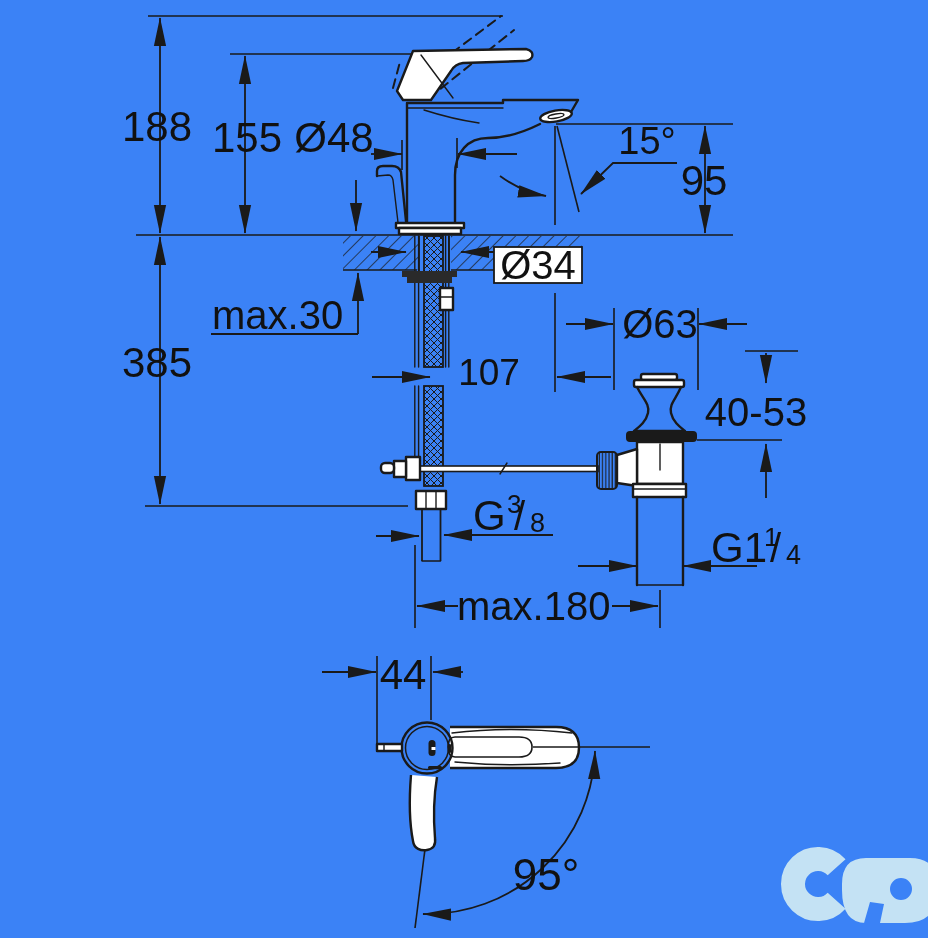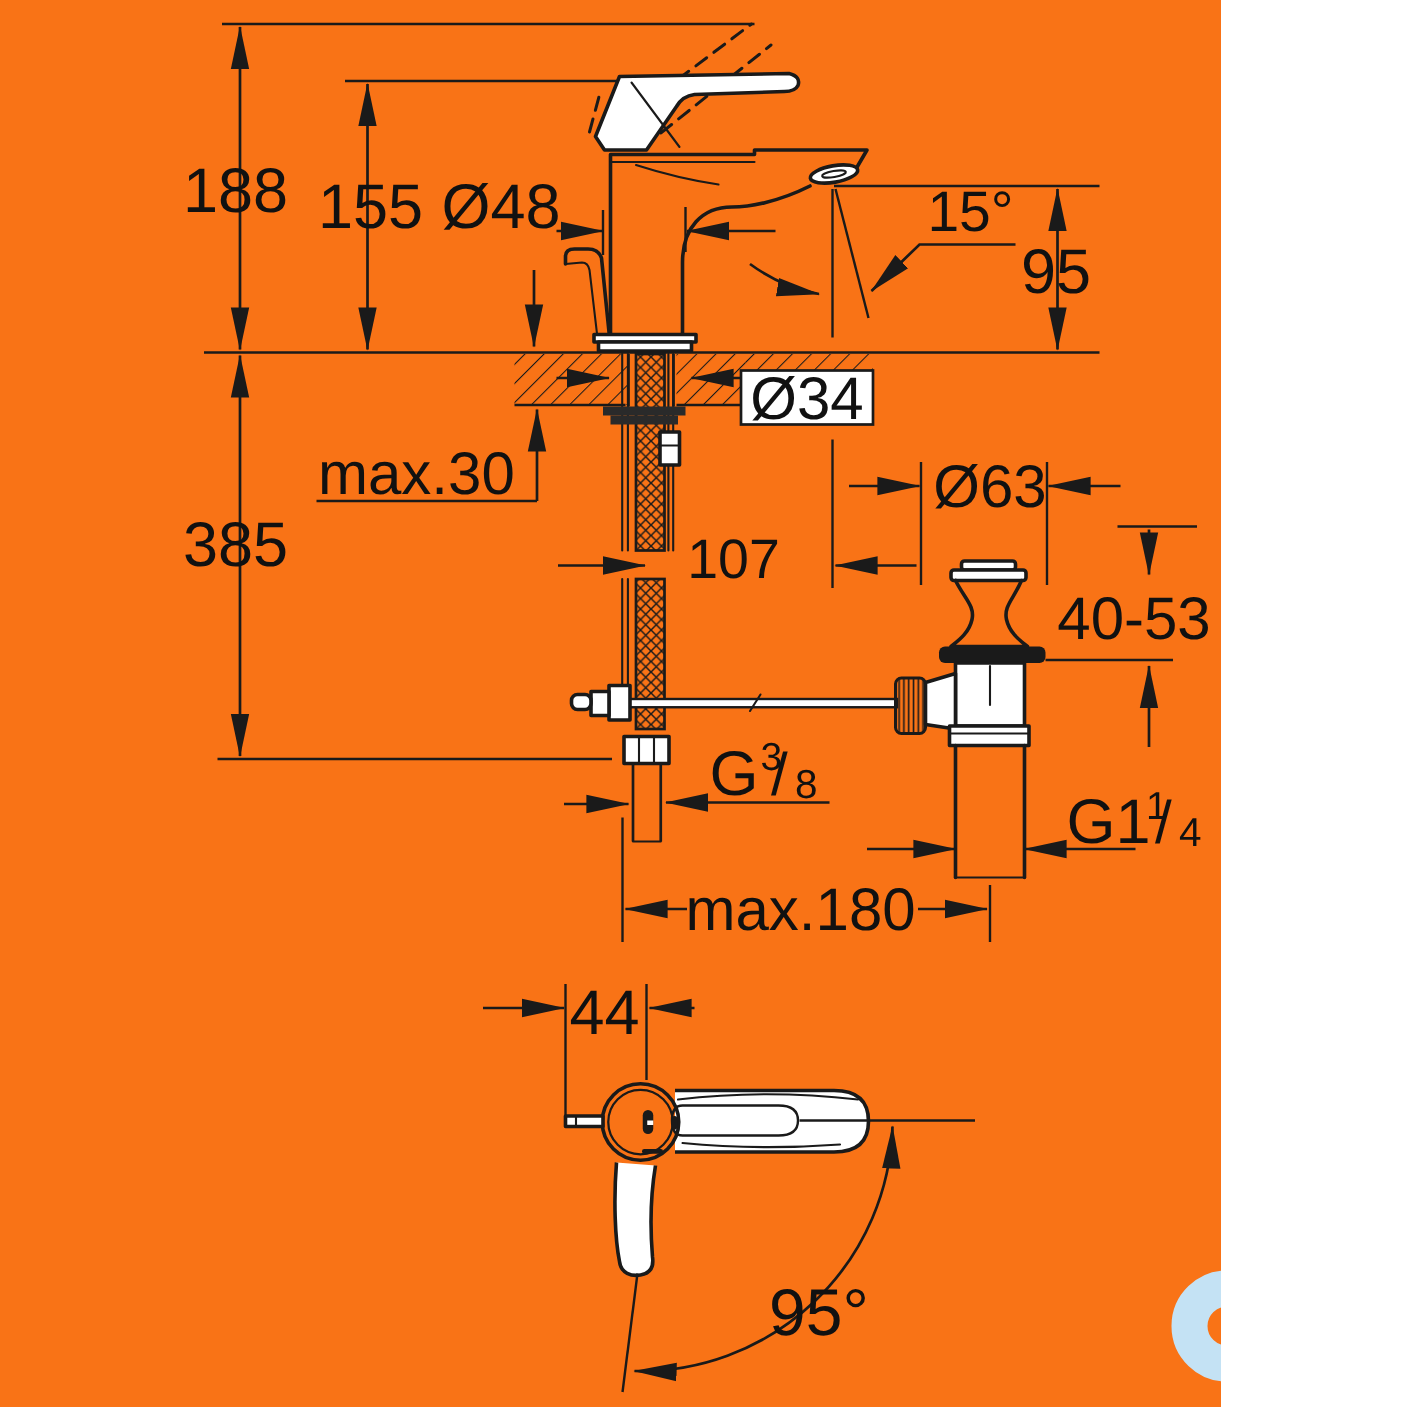--- a/index.html
+++ b/index.html
@@ -1,16 +1,16 @@
 <!DOCTYPE html>
 <html><head>
 <meta charset="utf-8">
 <style>
   html,body{margin:0;padding:0;background:#ffffff;}
-  #stage{position:relative;width:814px;height:938px;background:#f97316;overflow:hidden;}
+  #stage{position:relative;width:928px;height:938px;background:#3b82f6;overflow:hidden;}
   svg{position:absolute;left:0;top:0;}
   .ol{fill:none;stroke:#1a1a1a;stroke-width:2.4;stroke-linejoin:round;stroke-linecap:round;}
   .olf{fill:#ffffff;stroke:#1a1a1a;stroke-width:2.4;stroke-linejoin:round;}
   .thin{fill:none;stroke:#1a1a1a;stroke-width:1.4;stroke-linecap:round;}
   .dim{fill:none;stroke:#1a1a1a;stroke-width:1.8;}
   .ext{fill:none;stroke:#1a1a1a;stroke-width:1.6;}
   .dash{fill:none;stroke:#1a1a1a;stroke-width:2;stroke-dasharray:9 6;stroke-linecap:round;}
   text{font-family:"Liberation Sans","DejaVu Sans",sans-serif;fill:#111111;}
   .lbl{font-size:42px;}
   .mid{text-anchor:middle;}

